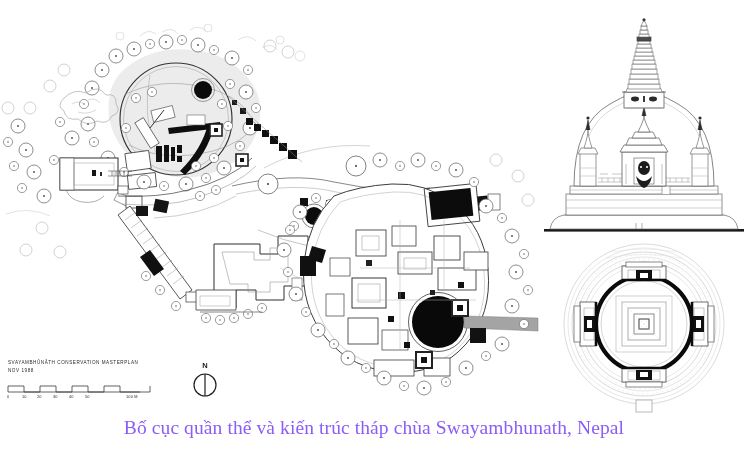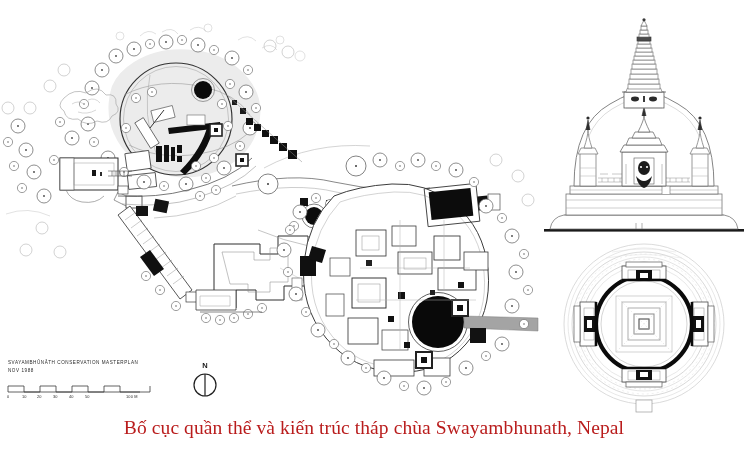--- a/index.html
+++ b/index.html
@@ -10,21 +10,21 @@
   }
   .figure{position:absolute;left:0;top:0;width:748px;height:412px;}
   .panel{position:absolute;}
   #site-plan-panel{left:0;top:0;width:540px;height:412px;}
   #elevation-panel{left:540px;top:18px;width:208px;height:222px;}
   #roof-plan-panel{left:540px;top:240px;width:208px;height:172px;}
   svg{display:block;overflow:visible;}
   .caption{
     position:absolute;left:0;top:408px;width:748px;
     text-align:center;font-size:19.5px;line-height:40px;
-    font-family:"Liberation Serif", serif;color:#b91c1c;
+    font-family:"Liberation Serif", serif;color:#8b5cf6;
     letter-spacing:.1px;white-space:nowrap;
   }
   .legend-text{
     font-family:"Liberation Sans", sans-serif;
     font-size:4.6px;letter-spacing:.55px;fill:#2a2a2a;
   }
   .scale-num{
     font-family:"Liberation Sans", sans-serif;
     font-size:3.9px;letter-spacing:.2px;fill:#2a2a2a;
   }

